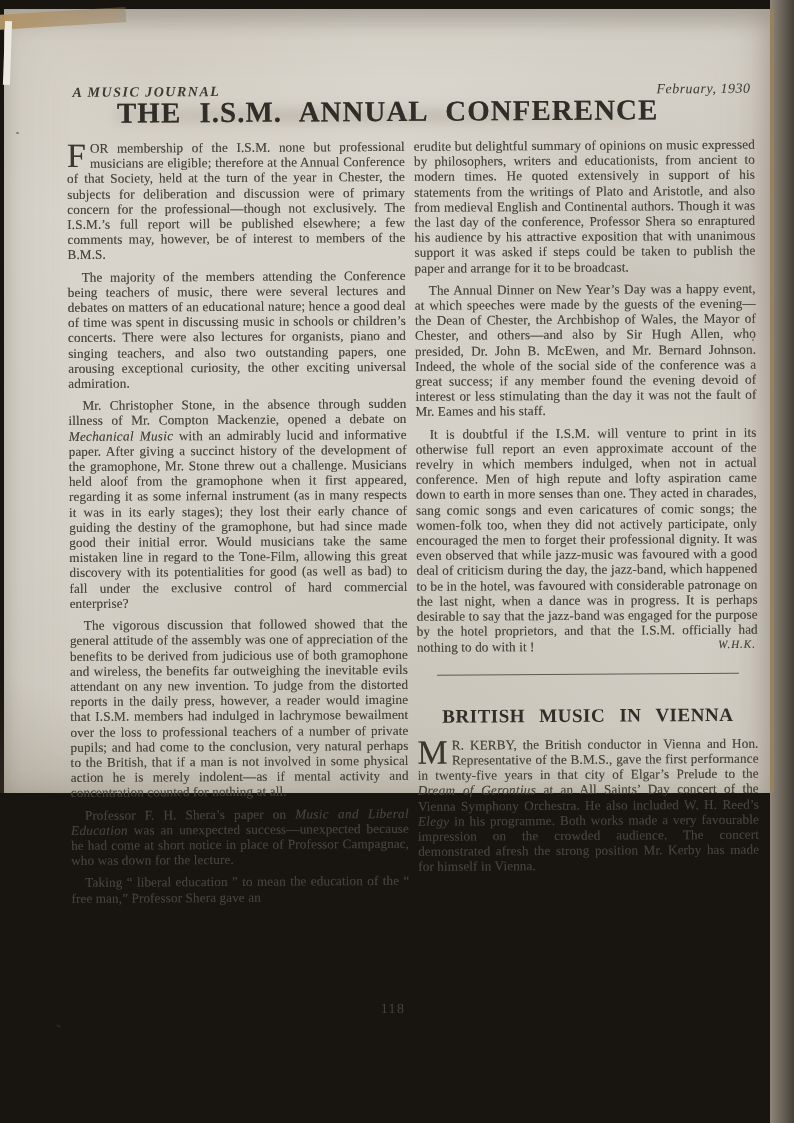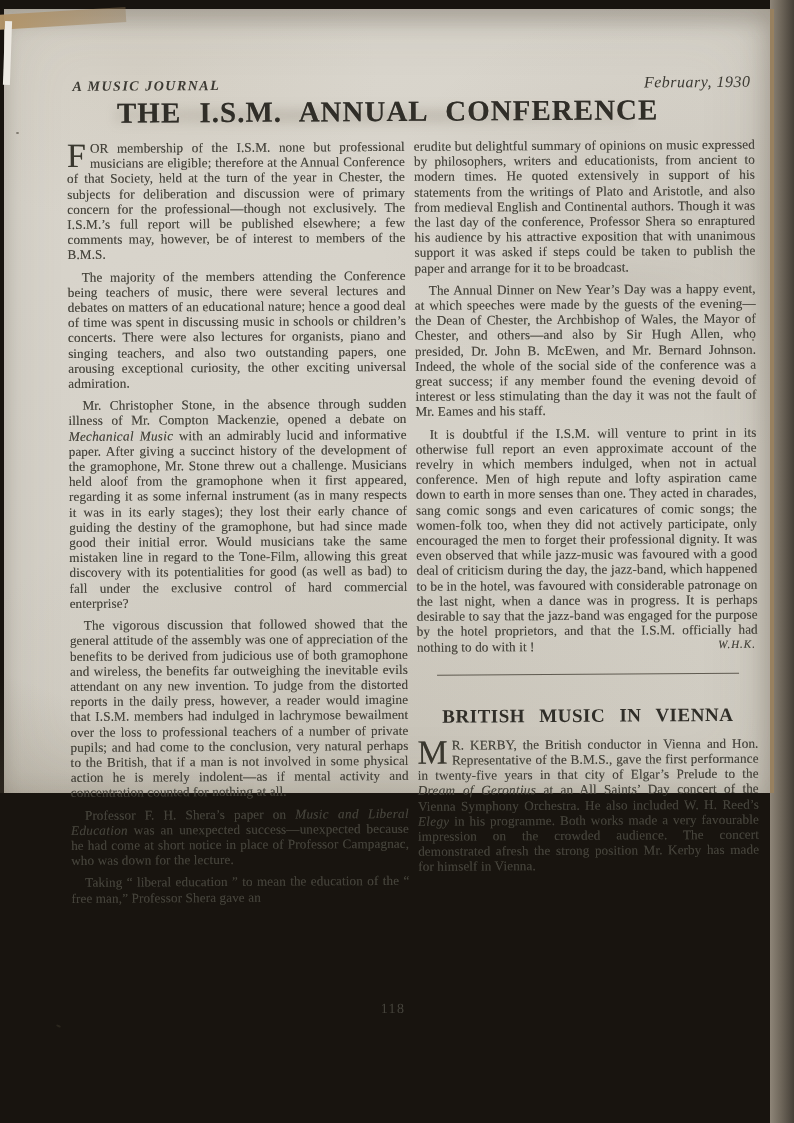--- a/index.html
+++ b/index.html
@@ -48,21 +48,21 @@
   .speck3{left:748px;top:330px;width:2px;height:2px;}
 
   .content{position:absolute;inset:0;transform:rotate(-0.35deg);transform-origin:50% 0;}
 
   .running-head{
     position:absolute;left:68px;right:20px;top:66px;
     display:flex;justify-content:space-between;align-items:baseline;
     font-style:italic;color:#3c3a33;
   }
   .journal{font-size:14px;font-weight:bold;letter-spacing:1.5px;}
-  .issue-date{font-size:16px;letter-spacing:0.5px;}
+  .issue-date{font-size:14px;letter-spacing:0.5px;margin-top:8px;}
 
   .article-title{
     position:absolute;top:86px;left:0;width:100%;text-align:center;
     font-size:29px;font-weight:bold;letter-spacing:1px;word-spacing:10px;
     color:#302e28;text-shadow:0 0 0.6px rgba(48,46,40,0.5);
   }
 
   .col{position:absolute;top:130px;}
   .col1{left:62px;width:338px;}
   .col2{left:409px;width:341px;}

